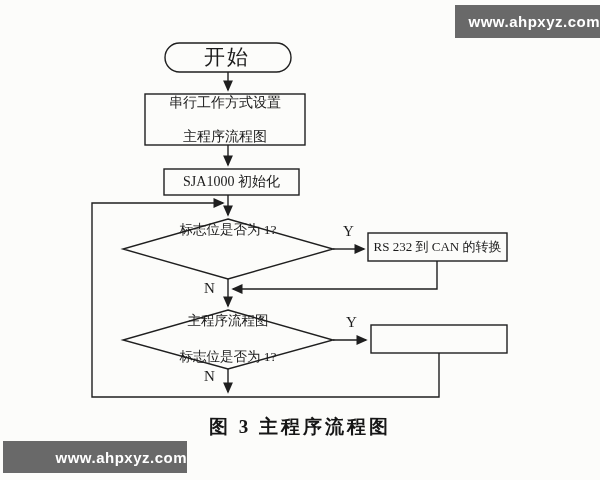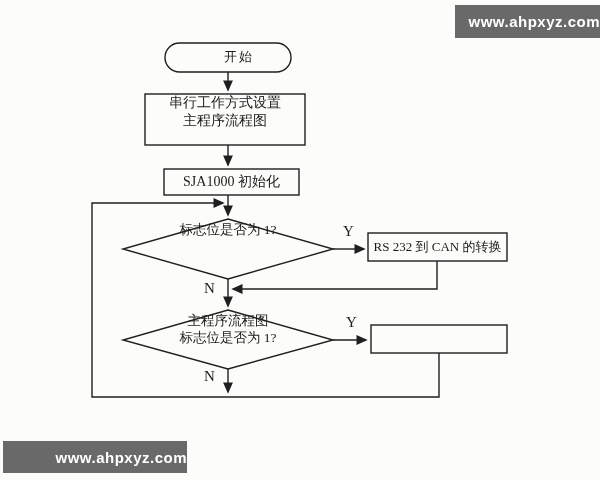--- a/index.html
+++ b/index.html
@@ -16,21 +16,21 @@
   }
   svg.flow { position: absolute; left: 0; top: 0; }
   .lbl {
     position: absolute;
     display: flex; align-items: center; justify-content: center;
     text-align: center;
     color: #1b1b1b;
     line-height: 1.25;
   }
   .lbl .ln { display: block; }
-  .node-2line { flex-direction: column; justify-content: flex-start; }
+  .node-2line { flex-direction: column; justify-content: space-between; }
   .yn {
     position: absolute;
     color: #1b1b1b;
     font-size: 15px;
     font-family: "Liberation Serif", "DejaVu Serif", serif;
   }
   .watermark {
     position: absolute;
     display: flex; align-items: center; justify-content: flex-end;
     font-family: "Liberation Sans", "DejaVu Sans", sans-serif;
@@ -72,21 +72,21 @@
       <rect x="165" y="43" width="126" height="29" rx="14.5" ry="14.5" fill="#fcfcfa"></rect>
       <rect x="145" y="94" width="160" height="51" fill="#fcfcfa"></rect>
       <rect x="164" y="169" width="135" height="26" fill="#fcfcfa"></rect>
       <polygon points="228,219 333,249 228,279 123,249" fill="#fcfcfa"></polygon>
       <rect x="368" y="233" width="139" height="28" fill="#fcfcfa"></rect>
       <polygon points="228,310 333,340 228,369 123,340" fill="#fcfcfa"></polygon>
       <rect x="371" y="325" width="136" height="28" fill="#fcfcfa"></rect>
     </g>
   </svg>
 
-  <div class="lbl" style="left:165px;top:43px;width:124px;height:29px;font-size:13px;letter-spacing:2px;padding-left:12px;">开始</div>
+  <div class="lbl" style="left:165px;top:43px;width:124px;height:29px;font-size:21px;letter-spacing:2px;">开始</div>
 
   <div class="lbl node-2line" style="left:145px;top:94px;width:160px;height:51px;font-size:14px;">
     <span class="ln">串行工作方式设置</span>
     <span class="ln">主程序流程图</span>
   </div>
 
   <div class="lbl" style="left:164px;top:169px;width:135px;height:26px;font-size:14px;">SJA1000 初始化</div>
 
   <div class="lbl node-2line" style="left:123px;top:222px;width:210px;height:54px;font-size:13.5px;">
     <span class="ln">标志位是否为 1?</span>
@@ -98,20 +98,21 @@
     <span class="ln">主程序流程图</span>
     <span class="ln">标志位是否为 1?</span>
   </div>
 
 
   <span class="yn" style="left:343px;top:223px;">Y</span>
   <span class="yn" style="left:204px;top:280px;">N</span>
   <span class="yn" style="left:346px;top:314px;">Y</span>
   <span class="yn" style="left:204px;top:368px;">N</span>
 
+  <div class="caption">图 3  主程序流程图</div>
 
   <div class="watermark" style="left: 455px; top: 5px; width: 145px; height: 33px; background: rgb(105, 105, 105); color: rgb(255, 255, 255);">
     <span>www.ahpxyz.com</span>
   </div>
   <div class="watermark" style="left: 3px; top: 441px; width: 184px; height: 32px; background: rgb(105, 105, 105); color: rgb(255, 255, 255);">
     <span>www.ahpxyz.com</span>
   </div>
 
 </div>
 

